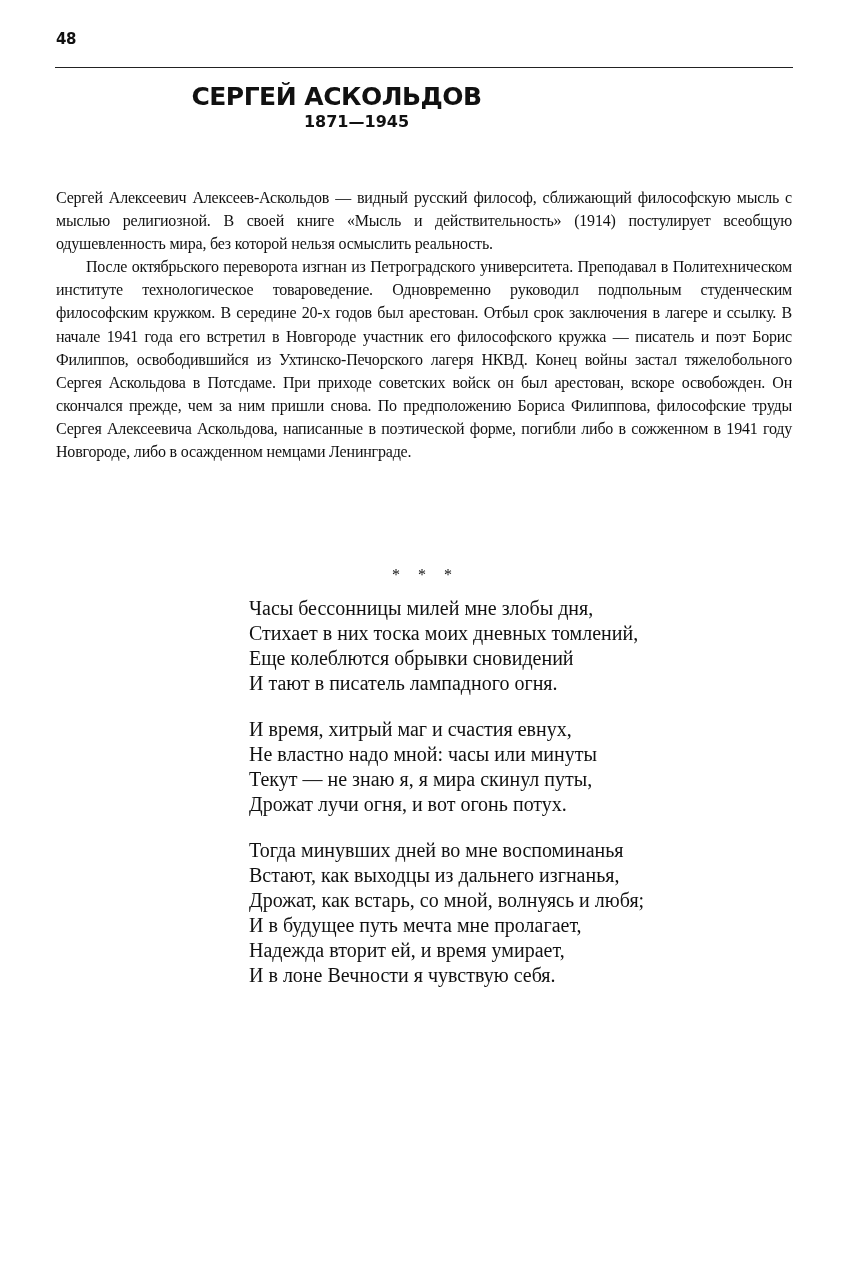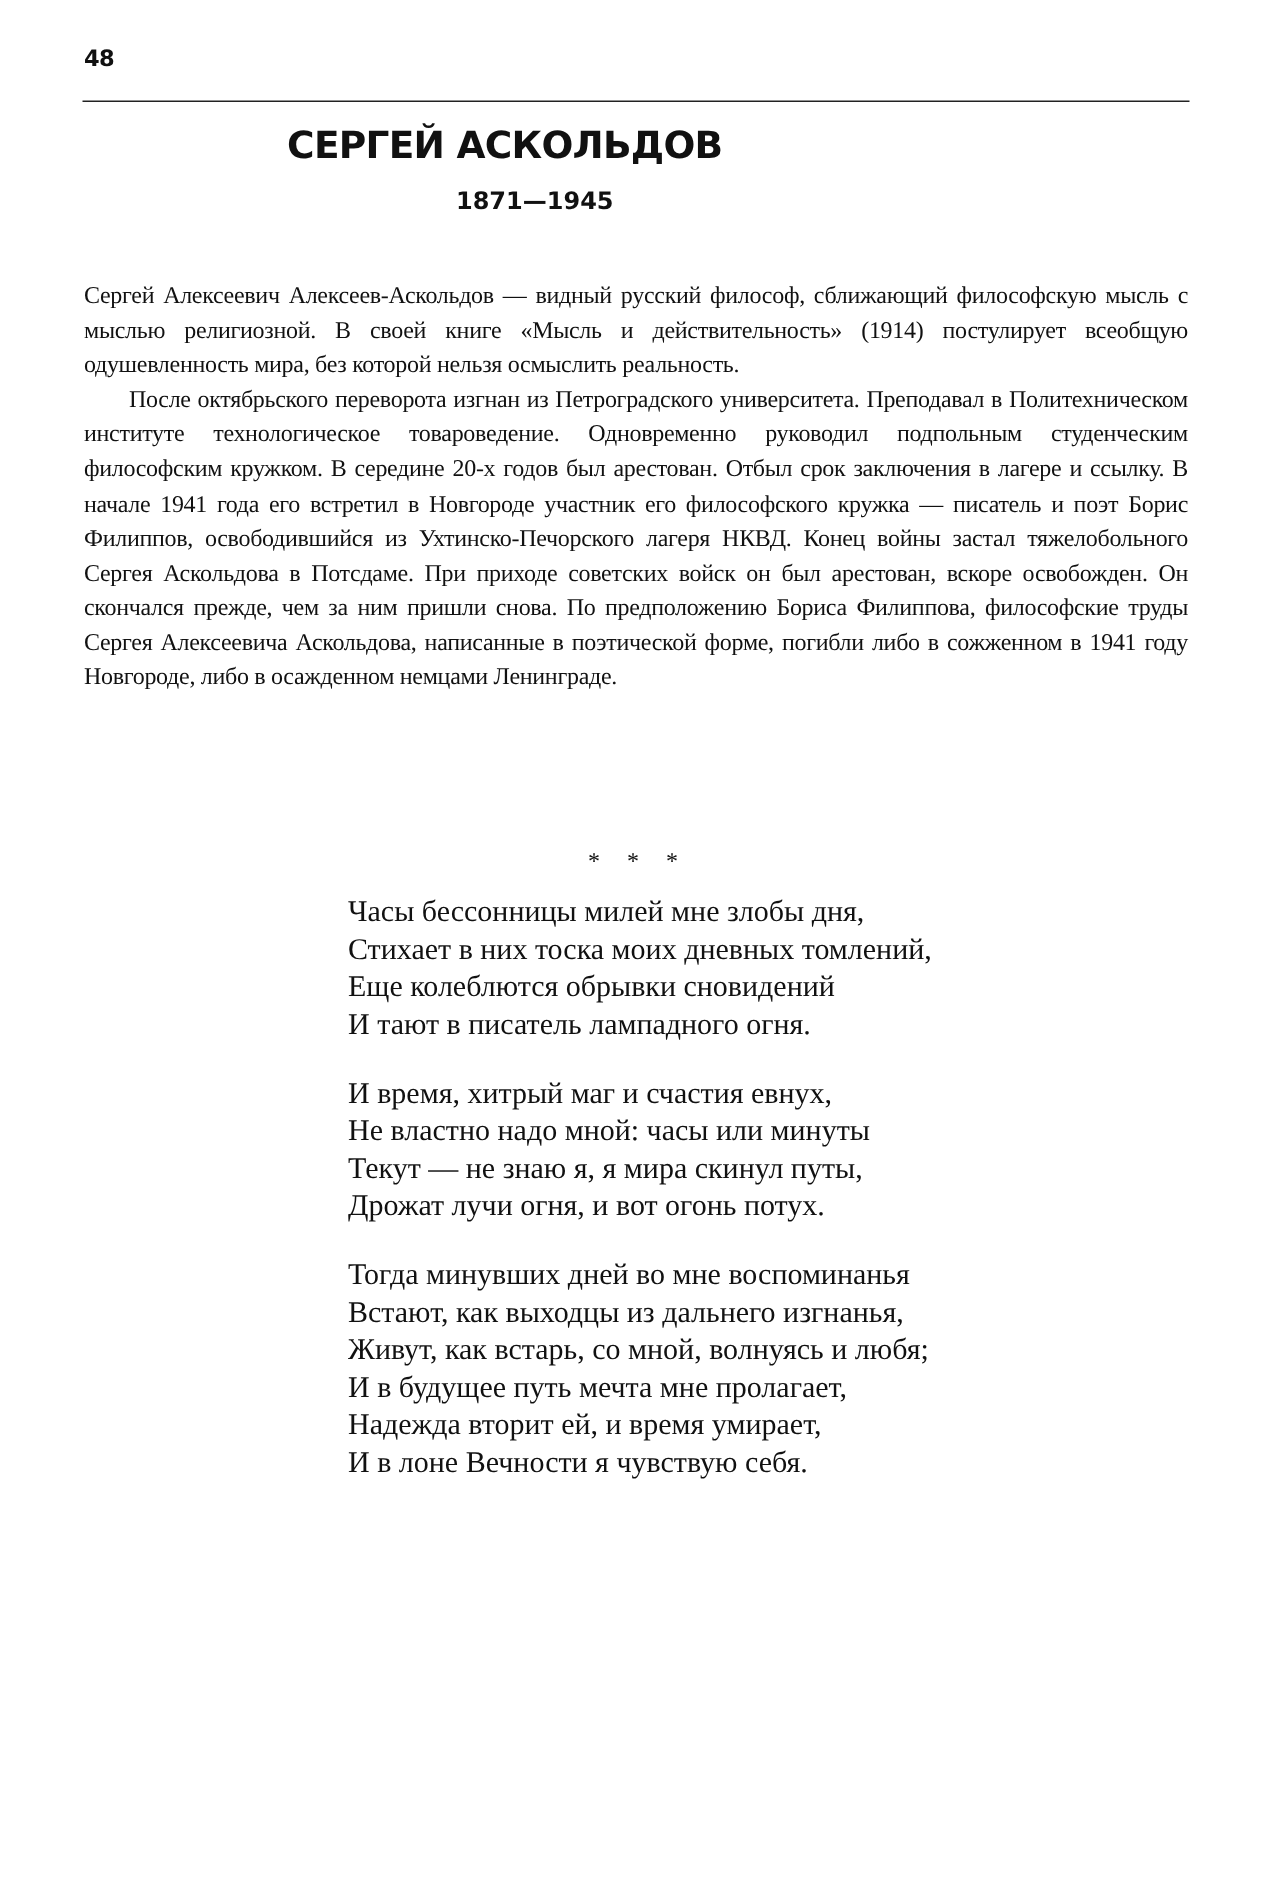--- a/index.html
+++ b/index.html
@@ -10,39 +10,39 @@
   }
   .header-rule {
     position: absolute; left: 55px; top: 67px; width: 738px; height: 0;
     border-top: 1.5px solid #222;
   }
   .title {
     position: absolute; left: 0; width: 673px; top: 82px; text-align: center;
     font-family: "DejaVu Sans", sans-serif; font-weight: bold; font-size: 25px; letter-spacing: -0.5px;
   }
   .dates {
-    position: absolute; left: 0; width: 713px; top: 124px; text-align: center;
+    position: absolute; left: 0; width: 713px; top: 112px; text-align: center;
     font-family: "DejaVu Sans", sans-serif; font-weight: bold; font-size: 16px;
   }
   .bio {
     position: absolute; left: 56px; top: 186px; width: 736px;
     font-family: Liberation Serif, serif; font-size: 16px; line-height: 23.1px;
     text-align: justify; hyphens: manual; letter-spacing: -0.2px;
   }
   .bio p { margin: 0; }
   .bio p.indent { text-indent: 30px; }
   .stars {
     position: absolute; left: 0; width: 851px; top: 566px; text-align: center;
     font-family: "Liberation Serif", serif; font-size: 16px; letter-spacing: 7px;
   }
   .poem {
     position: absolute; left: 232px; top: 596px;
     font-family: "Liberation Serif", serif; font-size: 20px; line-height: 25px;
   }
-  .stanza { margin-bottom: 21px; }
+  .stanza { margin-bottom: 21px; margin-left: 17px; }
   .line { display: block; white-space: nowrap; }
 </style>
 </head>
 <body>
 
 <div class="page-number">48</div>
 <div class="header-rule"></div>
 
 <h1 class="title" style="margin:0;">СЕРГЕЙ АСКОЛЬДОВ</h1>
 <div class="dates">1871—1945</div>
@@ -63,18 +63,18 @@
   </div>
   <div class="stanza">
     <span class="line">И время, хитрый маг и счастия евнух,</span>
     <span class="line">Не властно надо мной: часы или минуты</span>
     <span class="line">Текут — не знаю я, я мира скинул путы,</span>
     <span class="line">Дрожат лучи огня, и вот огонь потух.</span>
   </div>
   <div class="stanza">
     <span class="line">Тогда минувших дней во мне воспоминанья</span>
     <span class="line">Встают, как выходцы из дальнего изгнанья,</span>
-    <span class="line">Живут, как встарь, со мной, волнуясь и любя;</span>
+    <span class="line">Дрожат, как встарь, со мной, волнуясь и любя;</span>
     <span class="line">И в будущее путь мечта мне пролагает,</span>
     <span class="line">Надежда вторит ей, и время умирает,</span>
     <span class="line">И в лоне Вечности я чувствую себя.</span>
   </div>
 </div>
 
 </body></html>

